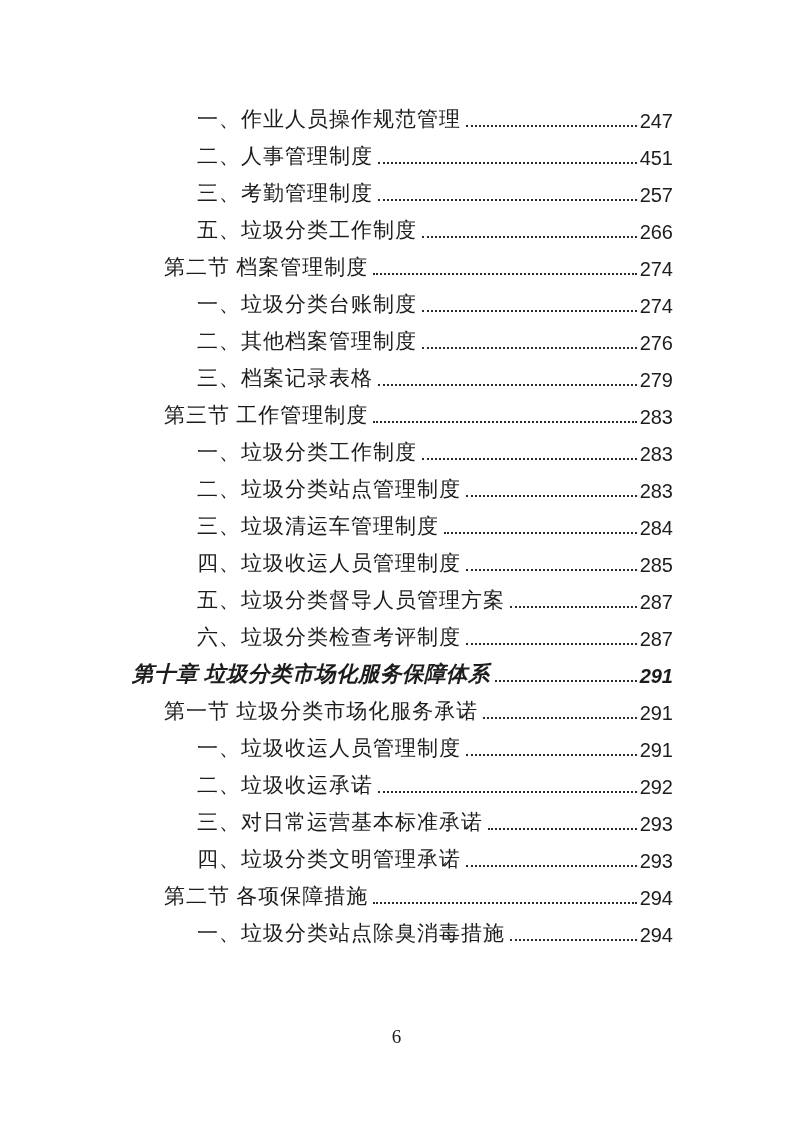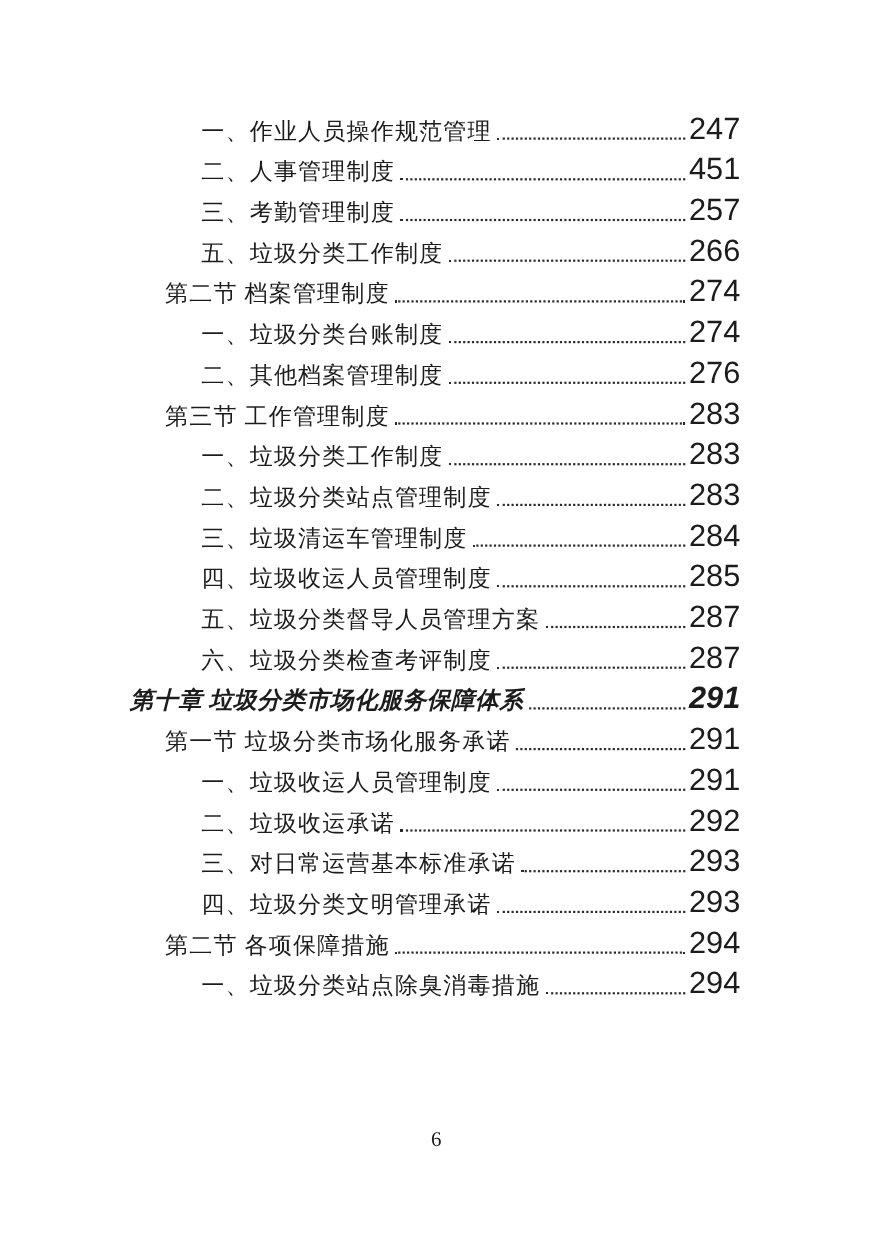--- a/index.html
+++ b/index.html
@@ -11,21 +11,21 @@
     position: relative;
     width: 793px;
     height: 1122px;
     background: #ffffff;
     overflow: hidden;
     font-family: "Liberation Serif", "DejaVu Serif", serif;
     color: #1c1c1c;
   }
   .toc {
     position: absolute;
-    left: 118px;
+    left: 132px;
     right: 120px;
     top: 100px;
   }
   .toc-row {
     display: flex;
     align-items: flex-end;
     height: 37px;
     font-size: 21px;
     letter-spacing: 1px;
     cursor: pointer;
@@ -43,21 +43,21 @@
     padding-bottom: 4px;
   }
   .toc-leader {
     flex: 1;
     border-bottom: 2.4px dotted #2b2b2b;
     margin: 0 3px 10px 5px;
     min-width: 20px;
   }
   .toc-page {
     font-family: "Liberation Sans", "DejaVu Sans", sans-serif;
-    font-size: 28px;
+    font-size: 20px;
     letter-spacing: 0;
     padding-bottom: 4px;
     white-space: nowrap;
   }
   .level-chapter .toc-page { font-weight: 700; }
   .footer {
     position: absolute;
     left: 0;
     right: 0;
     top: 1026px;
@@ -99,20 +99,25 @@
     </div>
       <div class="toc-row level-item">
       <span class="toc-label">一、垃圾分类台账制度</span>
       <span class="toc-leader"></span>
       <span class="toc-page">274</span>
     </div>
       <div class="toc-row level-item">
       <span class="toc-label">二、其他档案管理制度</span>
       <span class="toc-leader"></span>
       <span class="toc-page">276</span>
+    </div>
+      <div class="toc-row level-item">
+      <span class="toc-label">三、档案记录表格</span>
+      <span class="toc-leader"></span>
+      <span class="toc-page">279</span>
     </div>
       <div class="toc-row level-section">
       <span class="toc-label">第三节 工作管理制度</span>
       <span class="toc-leader"></span>
       <span class="toc-page">283</span>
     </div>
       <div class="toc-row level-item">
       <span class="toc-label">一、垃圾分类工作制度</span>
       <span class="toc-leader"></span>
       <span class="toc-page">283</span>

